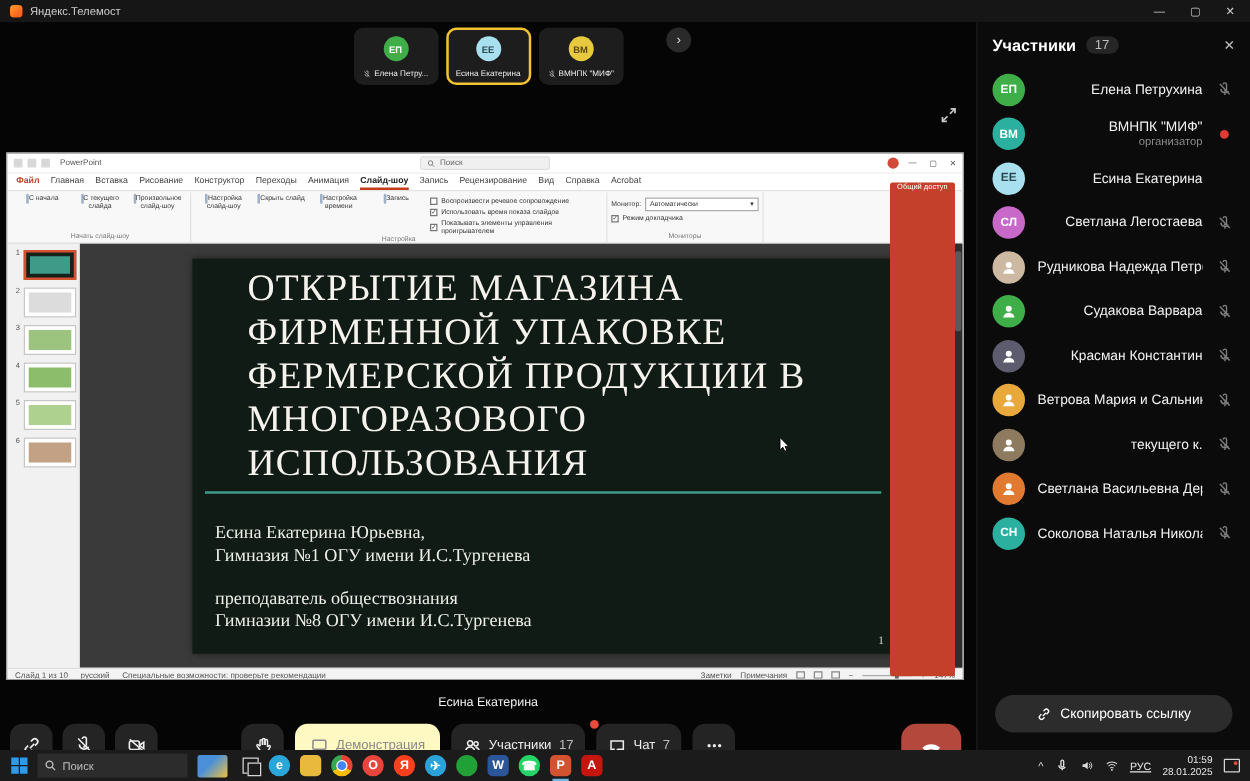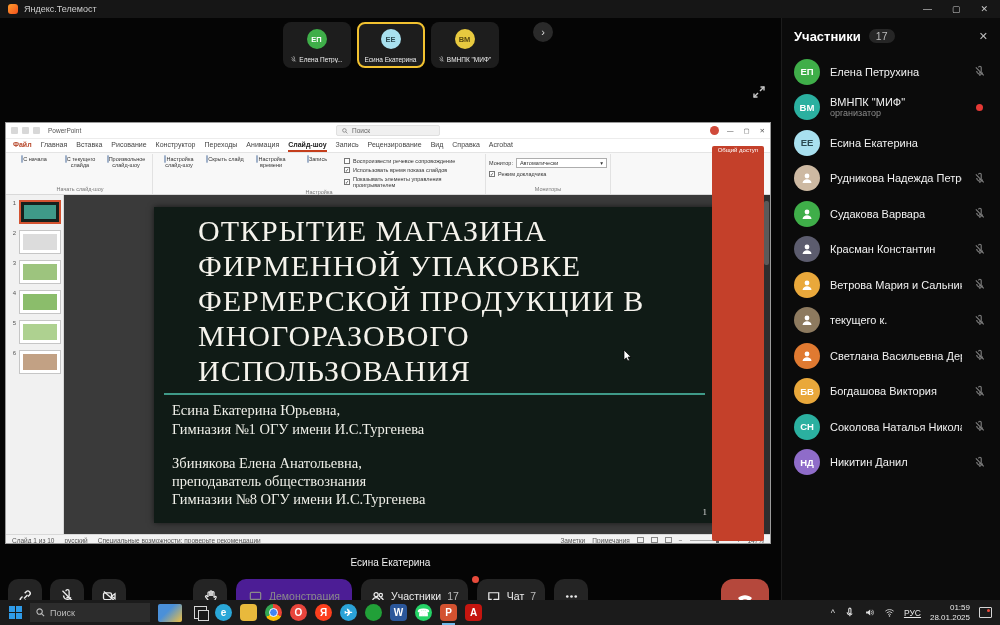--- a/index.html
+++ b/index.html
@@ -61,53 +61,53 @@
   .thumb-num { font-size:6px; color:#555; width:6px; text-align:right; }
   .thumb-box { width:42px; height:24px; border:1px solid #c6c6c6; position:relative; background:#fff; }
   .thumb-box.selected { border:2px solid #d35230; }
   .thumb-content { position:absolute; inset:3px; }
   .slide-area { flex:1; background:#3a3a3a; position:relative; }
   .v-scroll { position:absolute; right:0; top:0; bottom:0; width:7px; background:#2e2e2e; }
   .v-thumb { position:absolute; right:1px; top:6px; width:5px; height:64px; background:#5a5a5a; border-radius:2px; }
   .slide { position:absolute; left:90px; top:12px; width:565px; height:316px; background:#101b16; box-shadow:0 0 6px rgba(0,0,0,.6); }
   .slide-title { margin:6px 24px 0 44px; font-family:"Liberation Serif",serif; font-size:30px; line-height:1.17; color:#f5f3ec; letter-spacing:1px; }
   .slide-divider { margin:5px 14px 0 10px; border-top:2px solid #3f9a88; }
-  .slide-body { margin:6px 0 0 18px; font-family:"Liberation Serif",serif; font-size:14.5px; line-height:1.25; color:#efefe8; }
+  .slide-body { margin:22px 0 0 18px; font-family:"Liberation Serif",serif; font-size:14.5px; line-height:1.25; color:#efefe8; }
   .slide-body div { min-height:1.1em; }
   .slide-page { position:absolute; right:12px; bottom:6px; font-size:9px; color:#ddd; font-family:"Liberation Serif",serif; }
   .cursor { position:absolute; left:469px; top:142px; }
   .pp-status { height:11px; background:#f3f3f3; border-top:1px solid #d8d8d8; display:flex; align-items:center; gap:10px; padding:0 6px; font-size:6.5px; color:#555; }
   .pp-status .sp { margin-left:auto; display:flex; align-items:center; gap:7px; }
   .viewbox { width:7px; height:6px; border:1px solid #888; display:inline-block; }
   .zoom-track { width:40px; height:1px; background:#aaa; position:relative; display:inline-block; }
   .zoom-thumb { position:absolute; left:26px; top:-2px; width:3px; height:5px; background:#666; }
 
   
   .caption { position:absolute; top:539px; left:0; width:100%; text-align:center; font-size:10px; color:#f0f0f0; }
   .controls { position:absolute; top:556px; left:0; width:781px; height:44px; display:flex; align-items:center; }
   .ctl-left { position:absolute; left:8px; display:flex; gap:8px; }
   .ctl-center { margin:0 auto; display:flex; gap:9px; align-items:center; }
   .ctl-right { position:absolute; right:12px; }
   .ctl { height:34px; min-width:34px; border-radius:10px; background:#242424; display:flex; align-items:center; justify-content:center; gap:6px; color:#ececec; font-size:10.5px; padding:0 9px; position:relative; }
   .ctl.sq { padding:0; width:34px; }
-  .ctl.demo { background:#4c1d95; color:#8a8a8a; padding:0 12px; }
+  .ctl.demo { background:#fef9c3; color:#8a8a8a; padding:0 12px; }
   .ctl .cnt { color:#bdbdbd; }
   .ctl.hang { background:#b5483c; width:48px; border-radius:12px; }
   .notif-dot { position:absolute; top:-3px; left:-5px; width:7px; height:7px; border-radius:50%; background:#e84b3c; }
 
   
   .sidebar { position:absolute; right:0; top:18px; width:219px; height:582px; background:#0b0b0b; border-left:1px solid #1c1c1c; display:flex; flex-direction:column; }
   .sb-head { height:36px; display:flex; align-items:center; gap:8px; padding:0 12px; }
   .sb-title { font-size:13px; font-weight:bold; color:#fff; }
   .sb-count { font-size:10.5px; color:#bdbdbd; background:#262626; border-radius:9px; padding:1px 7px; }
   .sb-close { margin-left:auto; color:#bdbdbd; font-size:11px; }
   .sb-list { flex:1; overflow:hidden; }
   .sb-row { height:35.5px; display:flex; align-items:center; gap:10px; padding:0 14px 0 12px; }
   .sb-avatar { width:26px; height:26px; border-radius:50%; flex:none; display:flex; align-items:center; justify-content:center; font-size:9.5px; font-weight:bold; }
-  .sb-names { flex:1; min-width:0; }
+  .sb-names { flex:1; min-width:0;text-align:right; }
   .sb-name { font-size:11px; color:#f2f2f2; white-space:nowrap; overflow:hidden; }
   .sb-sub { font-size:9px; color:#8c8c8c; }
   .sb-right { flex:none; width:14px; display:flex; justify-content:center; }
   .rec-dot { width:7px; height:7px; border-radius:50%; background:#e53935; }
   .sb-foot { padding:10px 14px 14px; }
   .copy-btn { height:30px; border-radius:16px; background:#2c2c2c; color:#fff; font-size:11px; display:flex; align-items:center; justify-content:center; gap:7px; }
 
   
   .taskbar { position:absolute; bottom:0; left:0; width:1000px; height:25px; background:#1b1b1b; display:flex; align-items:center; }
   .tb-start { width:30px; display:flex; justify-content:center; }
@@ -404,21 +404,20 @@
                 <div>ФЕРМЕРСКОЙ ПРОДУКЦИИ В</div>
                 <div>МНОГОРАЗОВОГО</div>
                 <div>ИСПОЛЬЗОВАНИЯ</div>
               </div>
             <div class="slide-divider"></div>
             <div class="slide-body">
 
             <div>Есина  Екатерина Юрьевна,</div>
                 <div>Гимназия №1 ОГУ имени И.С.Тургенева</div>
                 <div></div>
-                <div>Збинякова Елена Анатольевна,</div>
                 <div>преподаватель обществознания</div>
                 <div>Гимназии №8 ОГУ имени И.С.Тургенева</div>
               </div>
             <span class="slide-page">1</span>
             <span class="cursor">
               <svg width="9" height="13" viewBox="0 0 9 13">
                   <path d="M1 1v10l2.3-2.2L4.8 12l1.7-.8-1.5-3.1H8z" fill="#fff" stroke="#000" stroke-width=".7"></path>
                 </svg>
             </span>
           </div>
@@ -597,20 +596,41 @@
           <span class="sb-names">
             <div class="sb-name">Есина Екатерина</div>
 
           </span>
           <span class="sb-right">
             
             
           </span>
         </div>
 
+        <div class="sb-row">
+          <span class="sb-avatar" style="background: rgb(200, 105, 201); color: rgb(255, 255, 255);">
+            <span>СЛ</span>
+
+          </span>
+          <span class="sb-names">
+            <div class="sb-name">Светлана Легостаева</div>
+
+          </span>
+          <span class="sb-right">
+            <svg width="13" height="13" viewBox="0 0 16 16">
+              <g stroke="#7e7e7e" stroke-width="1.4" fill="none">
+                <path d="M6.9 3.2a1.6 1.6 0 013.2 0V8a1.6 1.6 0 01-2.6 1.2"></path>
+                <path d="M4.5 7.5a4 4 0 007.4 1.9"></path>
+                <path d="M8.5 11.7v1.8"></path>
+                <line x1="3.5" y1="2.8" x2="13.2" y2="12.8"></line>
+              </g>
+            </svg>
+
+          </span>
+        </div>
 
         <div class="sb-row">
           <span class="sb-avatar" style="background: rgb(205, 185, 162); color: rgb(255, 255, 255);">
             <span></span>
             <svg width="14" height="14" viewBox="0 0 14 14">
               <g fill="#ffffff">
                 <circle cx="7" cy="5" r="2.4"></circle>
                 <path d="M2.5 12c.6-2.6 2.3-3.8 4.5-3.8S11.4 9.4 11.5 12z"></path>
               </g>
             </svg>
@@ -760,87 +780,57 @@
                 <path d="M6.9 3.2a1.6 1.6 0 013.2 0V8a1.6 1.6 0 01-2.6 1.2"></path>
                 <path d="M4.5 7.5a4 4 0 007.4 1.9"></path>
                 <path d="M8.5 11.7v1.8"></path>
                 <line x1="3.5" y1="2.8" x2="13.2" y2="12.8"></line>
               </g>
             </svg>
 
           </span>
         </div>
 
-        <div class="sb-row">
-          <span class="sb-avatar" style="background: rgb(233, 168, 59); color: rgb(255, 255, 255);">
-            <span>БВ</span>
-
-          </span>
-          <span class="sb-names">
-            <div class="sb-name">Богдашова Виктория</div>
+
+        <div class="sb-row">
+          <span class="sb-avatar" style="background: rgb(43, 176, 160); color: rgb(255, 255, 255);">
+            <span>СН</span>
+
+          </span>
+          <span class="sb-names">
+            <div class="sb-name">Соколова Наталья Николаев...</div>
 
           </span>
           <span class="sb-right">
             <svg width="13" height="13" viewBox="0 0 16 16">
               <g stroke="#7e7e7e" stroke-width="1.4" fill="none">
                 <path d="M6.9 3.2a1.6 1.6 0 013.2 0V8a1.6 1.6 0 01-2.6 1.2"></path>
                 <path d="M4.5 7.5a4 4 0 007.4 1.9"></path>
                 <path d="M8.5 11.7v1.8"></path>
                 <line x1="3.5" y1="2.8" x2="13.2" y2="12.8"></line>
               </g>
             </svg>
 
           </span>
         </div>
 
-        <div class="sb-row">
-          <span class="sb-avatar" style="background: rgb(43, 176, 160); color: rgb(255, 255, 255);">
-            <span>СН</span>
-
-          </span>
-          <span class="sb-names">
-            <div class="sb-name">Соколова Наталья Николаев...</div>
-
-          </span>
-          <span class="sb-right">
-            <svg width="13" height="13" viewBox="0 0 16 16">
-              <g stroke="#7e7e7e" stroke-width="1.4" fill="none">
-                <path d="M6.9 3.2a1.6 1.6 0 013.2 0V8a1.6 1.6 0 01-2.6 1.2"></path>
-                <path d="M4.5 7.5a4 4 0 007.4 1.9"></path>
-                <path d="M8.5 11.7v1.8"></path>
-                <line x1="3.5" y1="2.8" x2="13.2" y2="12.8"></line>
-              </g>
-            </svg>
-
-          </span>
-        </div>
-
-
-        <div class="sb-row">
-          <span class="sb-avatar" style="background: rgb(143, 108, 201); color: rgb(255, 255, 255);">
-            <span>НД</span>
-
-          </span>
-          <span class="sb-names">
-            <div class="sb-name">Никитин Данил</div>
-
-          </span>
-          <span class="sb-right">
-            <svg width="13" height="13" viewBox="0 0 16 16">
-              <g stroke="#7e7e7e" stroke-width="1.4" fill="none">
-                <path d="M6.9 3.2a1.6 1.6 0 013.2 0V8a1.6 1.6 0 01-2.6 1.2"></path>
-                <path d="M4.5 7.5a4 4 0 007.4 1.9"></path>
-                <path d="M8.5 11.7v1.8"></path>
-                <line x1="3.5" y1="2.8" x2="13.2" y2="12.8"></line>
-              </g>
-            </svg>
-
-          </span>
-        </div>
+
       </div>
+    <div class="sb-foot">
+      <div class="copy-btn">
+        <svg width="12" height="12" viewBox="0 0 16 16">
+            <g stroke="#fff" stroke-width="1.5" fill="none">
+              <path d="M7 10.5l3.5-3.5"></path>
+              <path d="M5.5 8.5L4 10a2.3 2.3 0 003.3 3.3l1.5-1.5"></path>
+              <path d="M11 8.5L12.5 7a2.3 2.3 0 00-3.3-3.3L7.7 5.2"></path>
+            </g>
+          </svg>
+        <span>Скопировать ссылку</span>
+      </div>
+    </div>
   </div>
 
   <div class="taskbar">
     <span class="tb-start">
       <span class="winlogo">
           <i></i>
           <i></i>
           <i></i>
           <i></i>
         </span>

